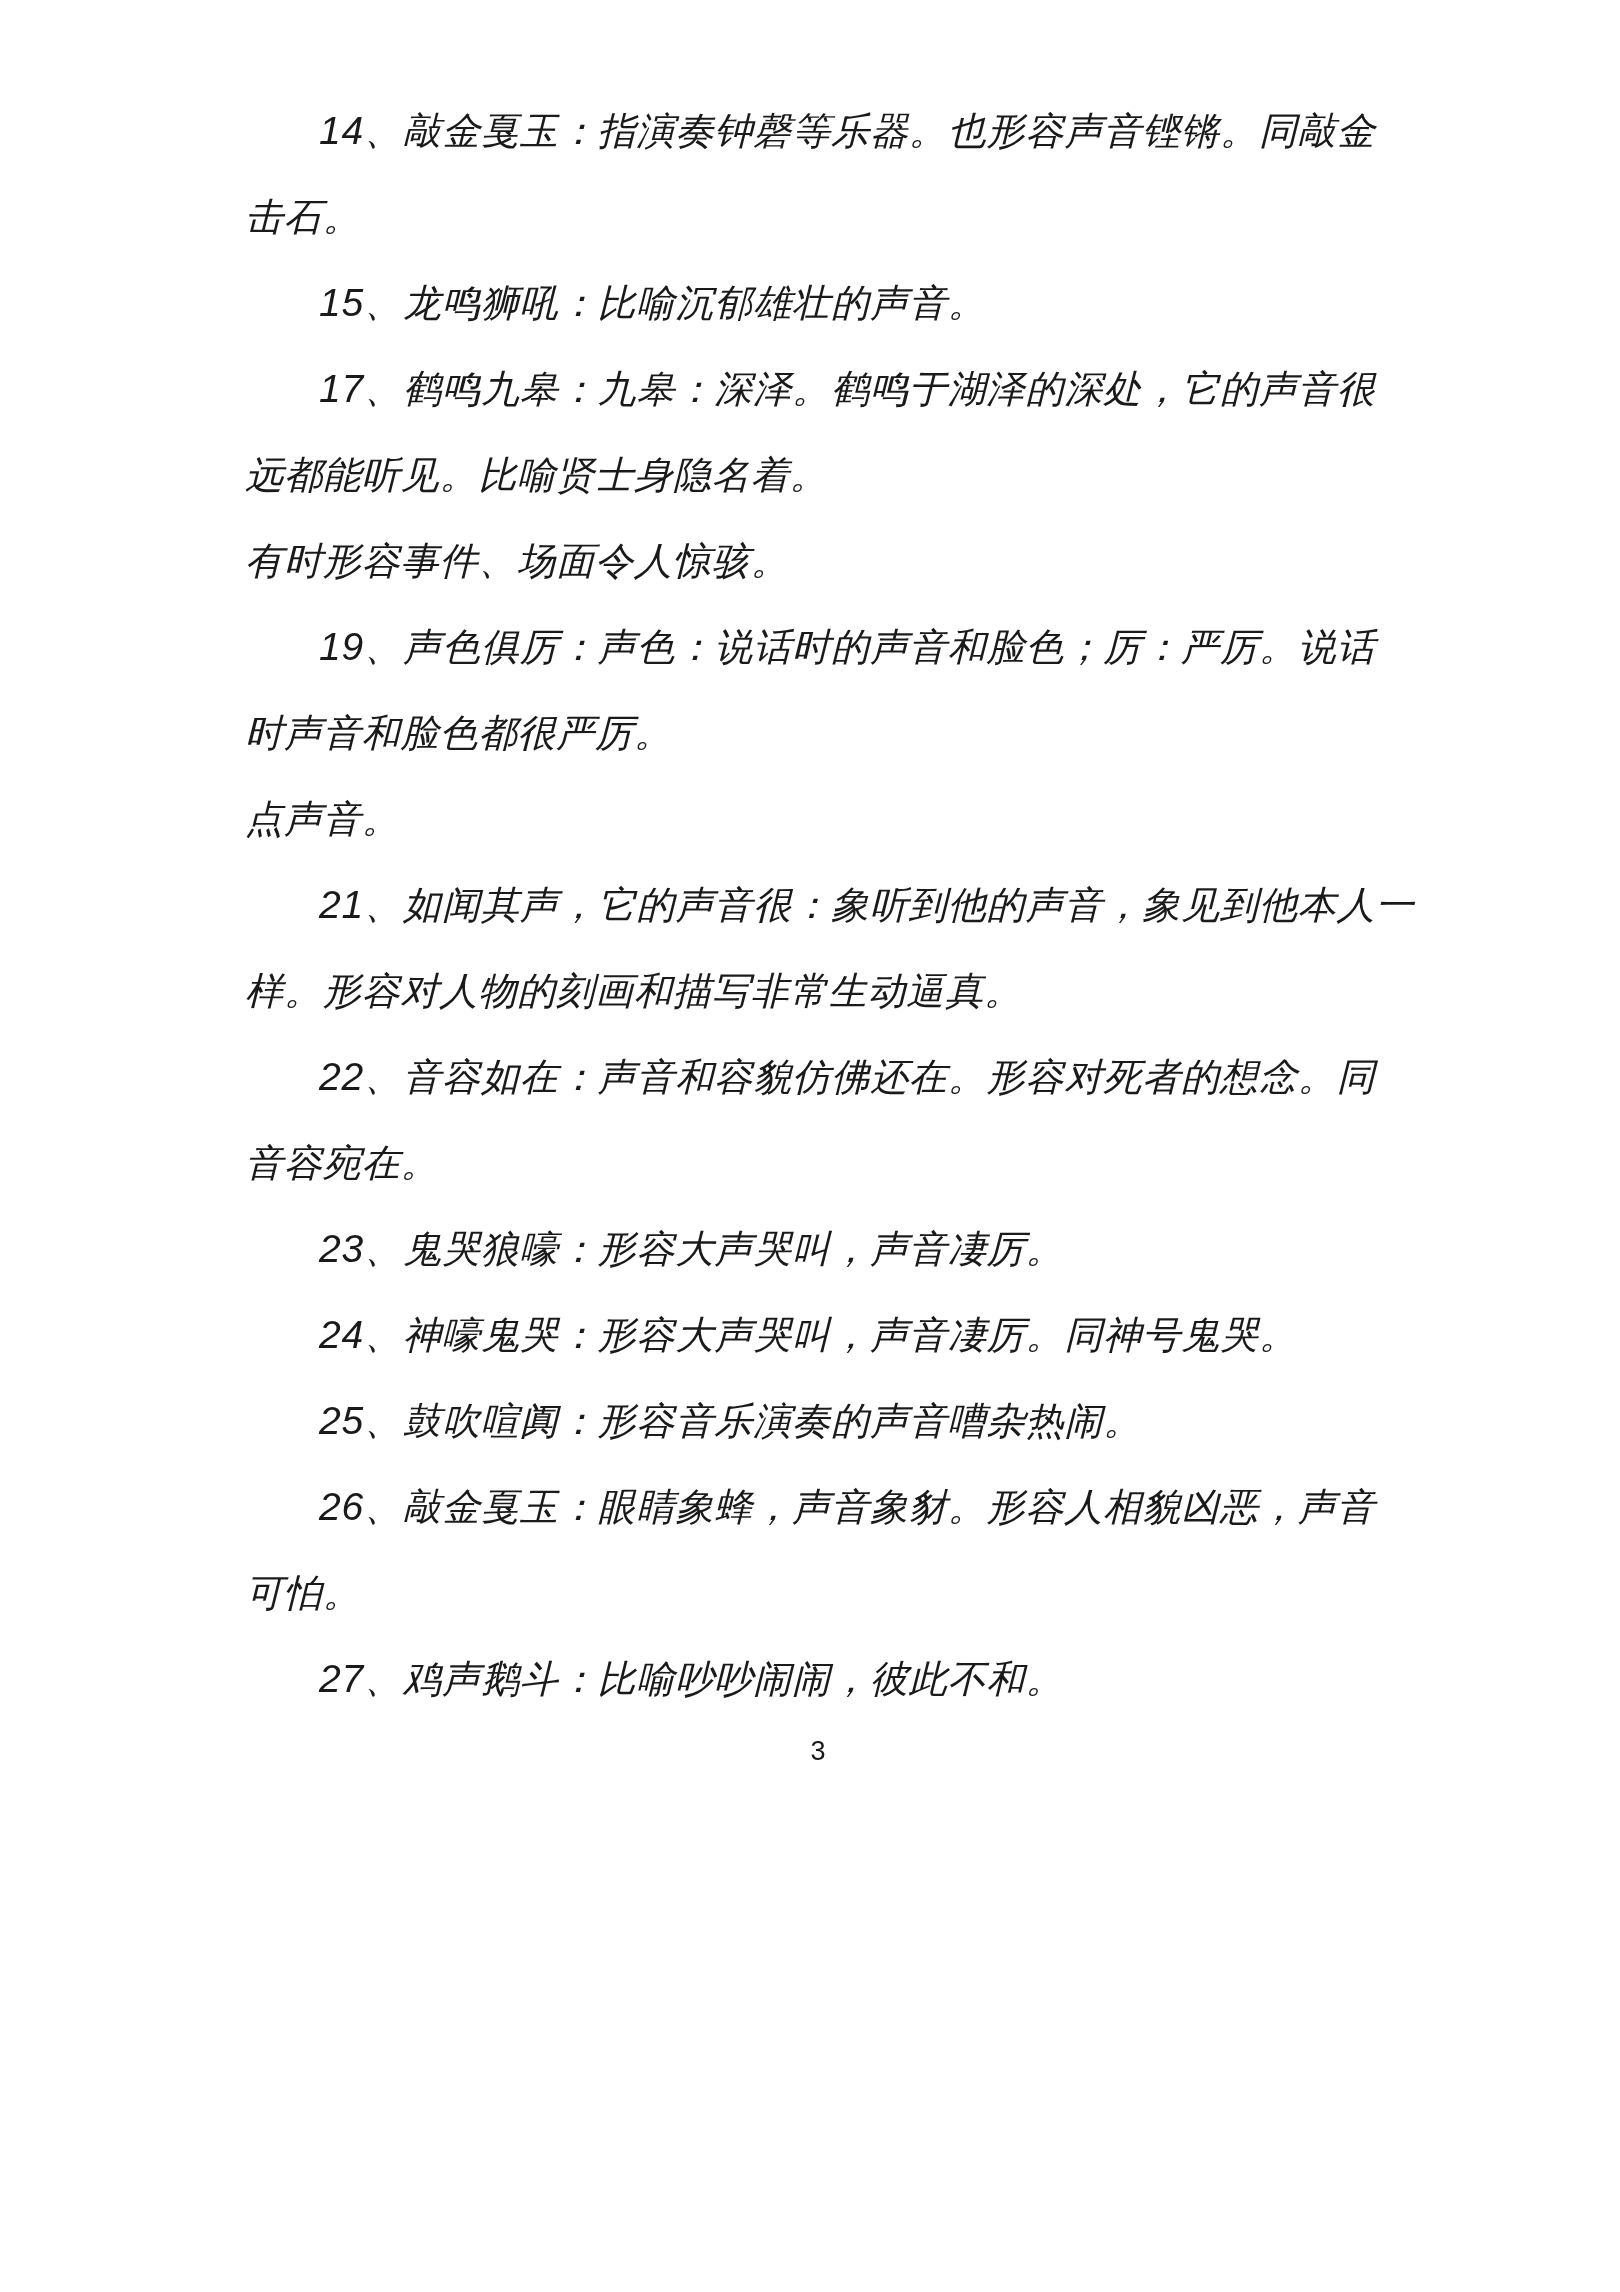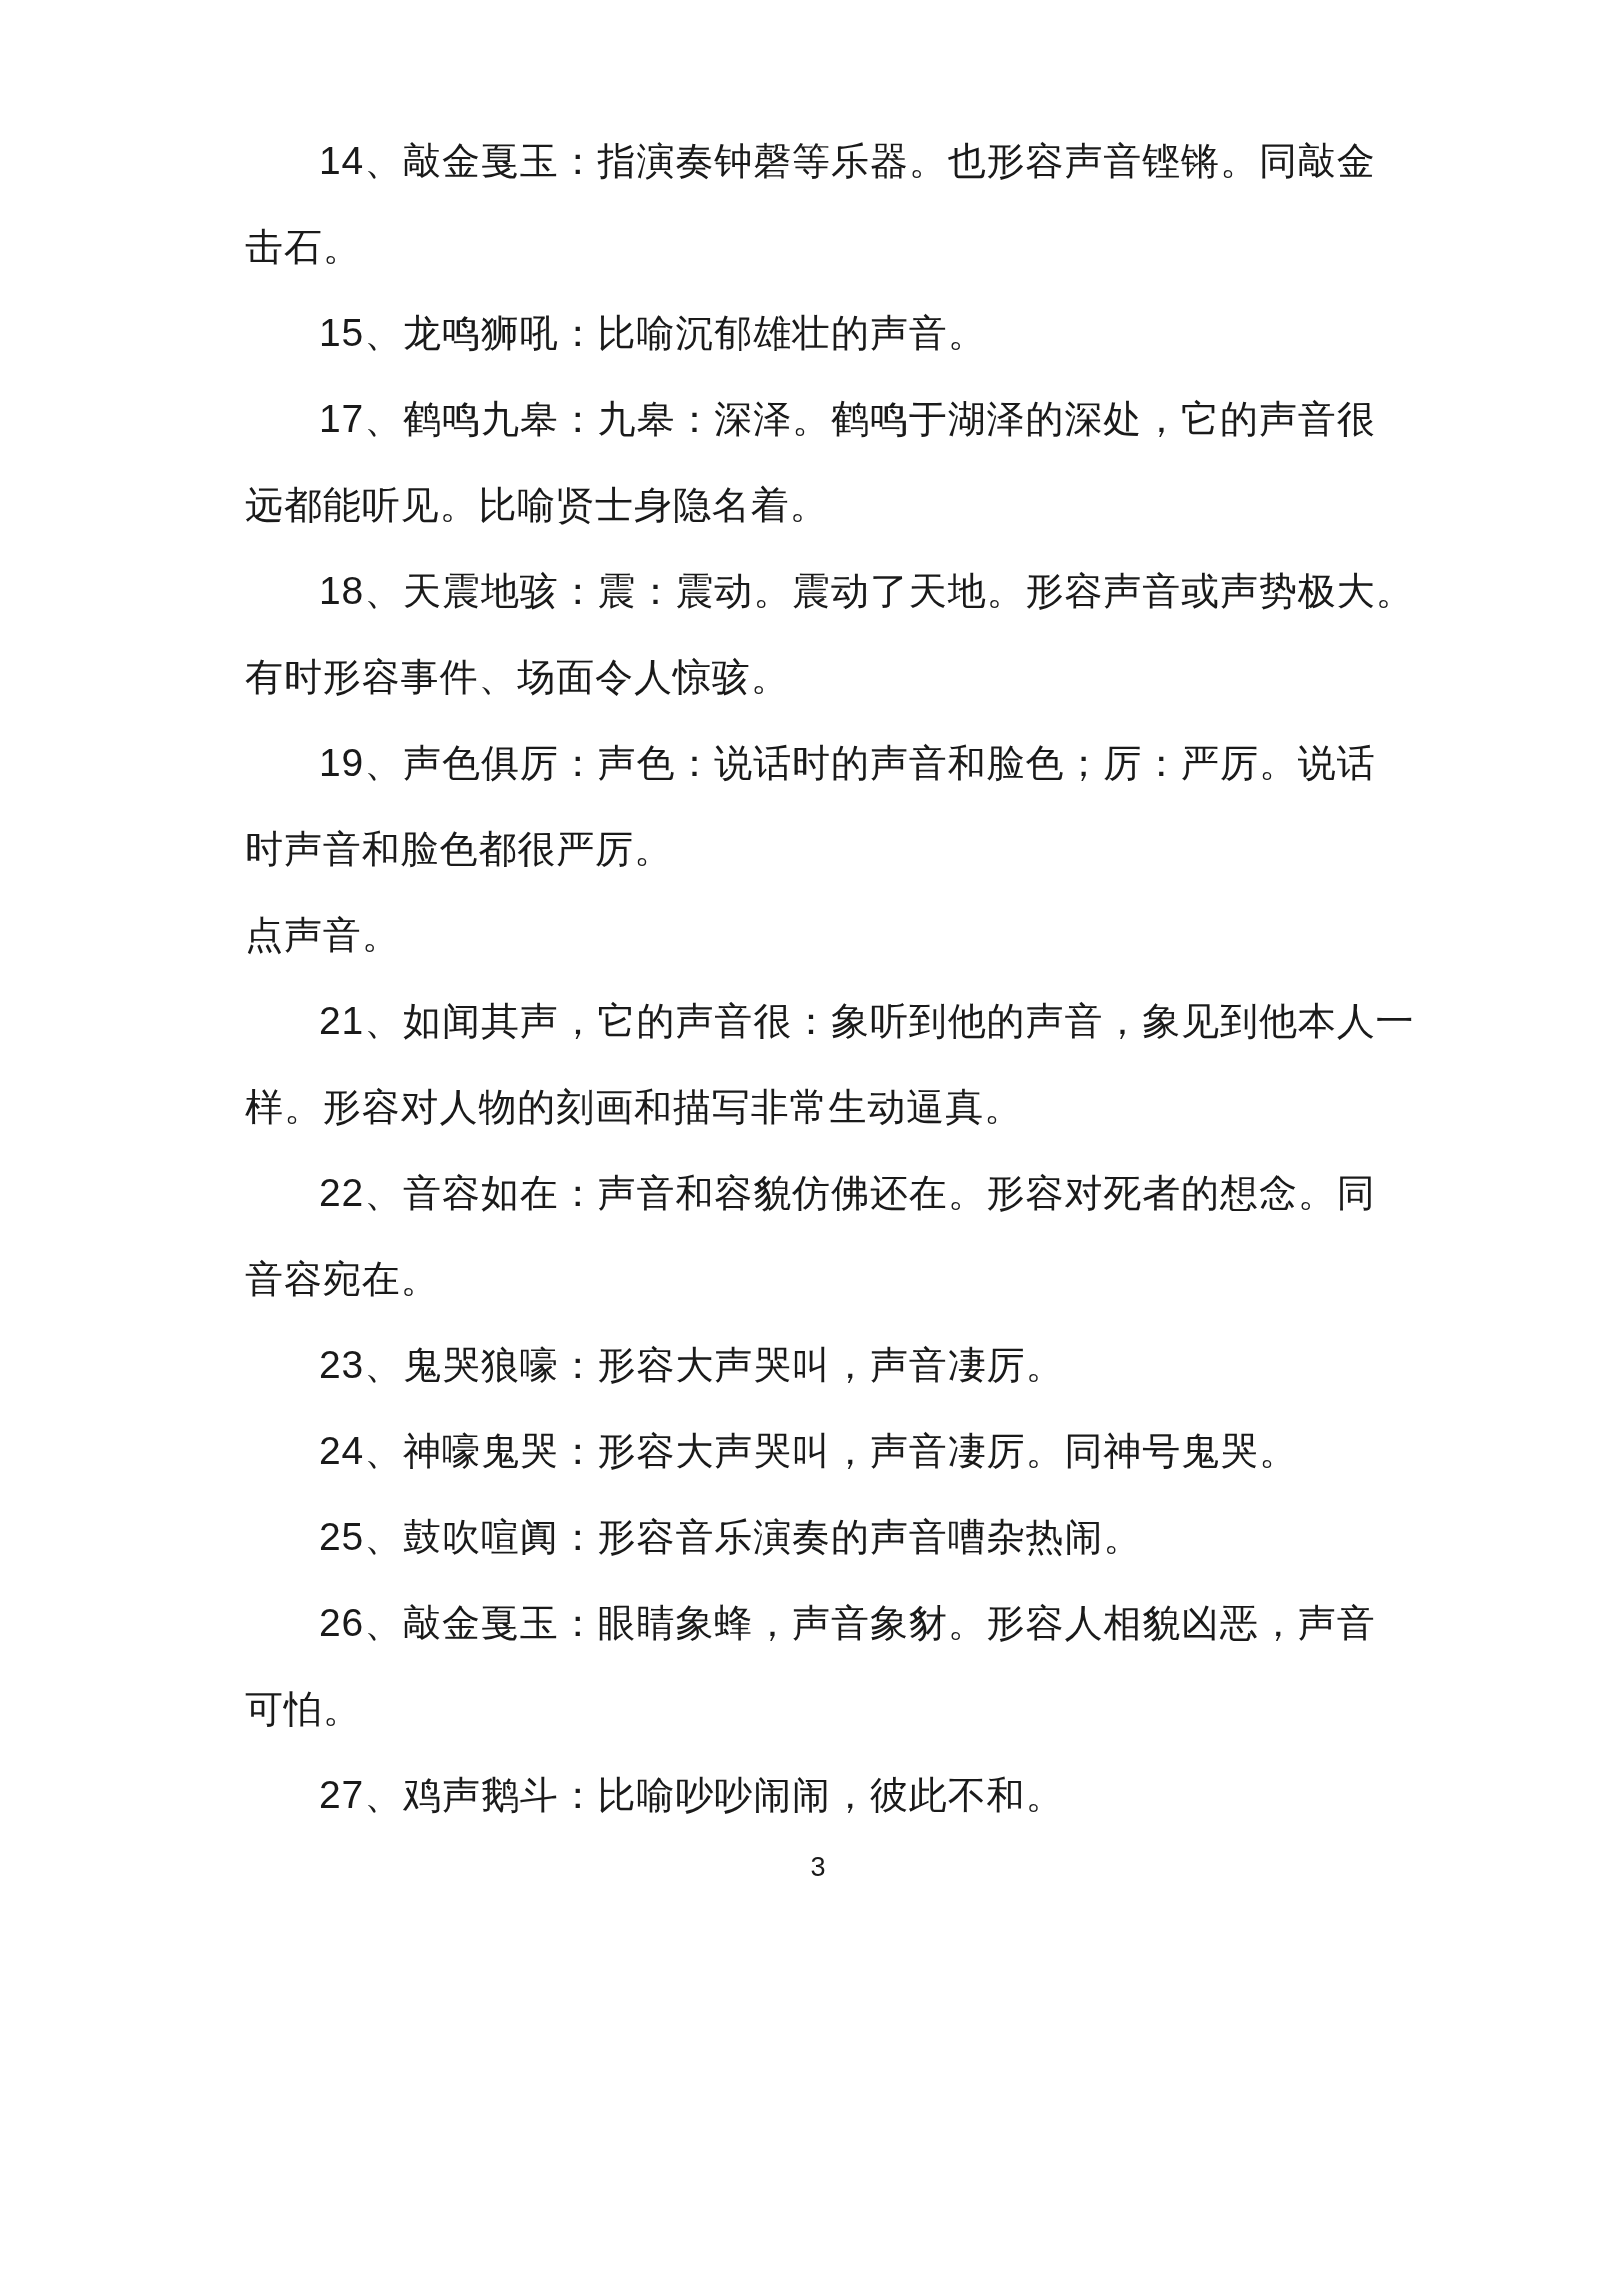--- a/index.html
+++ b/index.html
@@ -10,23 +10,24 @@
   .page {
     position: relative;
     width: 1620px;
     height: 2293px;
     background: #ffffff;
     overflow: hidden;
     font-family: "Liberation Serif", "DejaVu Serif", serif;
     color: #1a1a1a;
   }
   .content {
-    padding-top: 118px;
+    padding-top: 88px;
     margin-left: 245px;
     width: 1146px;
+    font-style: italic;
   }
   .line {
     margin: 0;
     padding: 0;
     font-size: 38px;
     line-height: 86px;
     letter-spacing: 0.9px;
     white-space: nowrap;
   }
   .line.first {
@@ -56,21 +57,20 @@
 
     <p class="line first"><span class="num">14</span><span>、敲金戛玉：指演奏钟磬等乐器。也形容声音铿锵。同敲金</span></p>
     <p class="line cont">击石。</p>
 
     <p class="line first"><span class="num">15</span><span>、龙鸣狮吼：比喻沉郁雄壮的声音。</span></p>
 
 
     <p class="line first"><span class="num">17</span><span>、鹤鸣九皋：九皋：深泽。鹤鸣于湖泽的深处，它的声音很</span></p>
     <p class="line cont">远都能听见。比喻贤士身隐名着。</p>
 
-    <p class="line first"><span class="num">18</span><span>、天震地骇：震：震动。震动了天地。形容声音或声势极大。</span></p>
     <p class="line cont">有时形容事件、场面令人惊骇。</p>
 
     <p class="line first"><span class="num">19</span><span>、声色俱厉：声色：说话时的声音和脸色；厉：严厉。说话</span></p>
     <p class="line cont">时声音和脸色都很严厉。</p>
 
     <p class="line cont">点声音。</p>
 
     <p class="line first"><span class="num">21</span><span>、如闻其声，它的声音很：象听到他的声音，象见到他本人一</span></p>
     <p class="line cont">样。形容对人物的刻画和描写非常生动逼真。</p>
 

